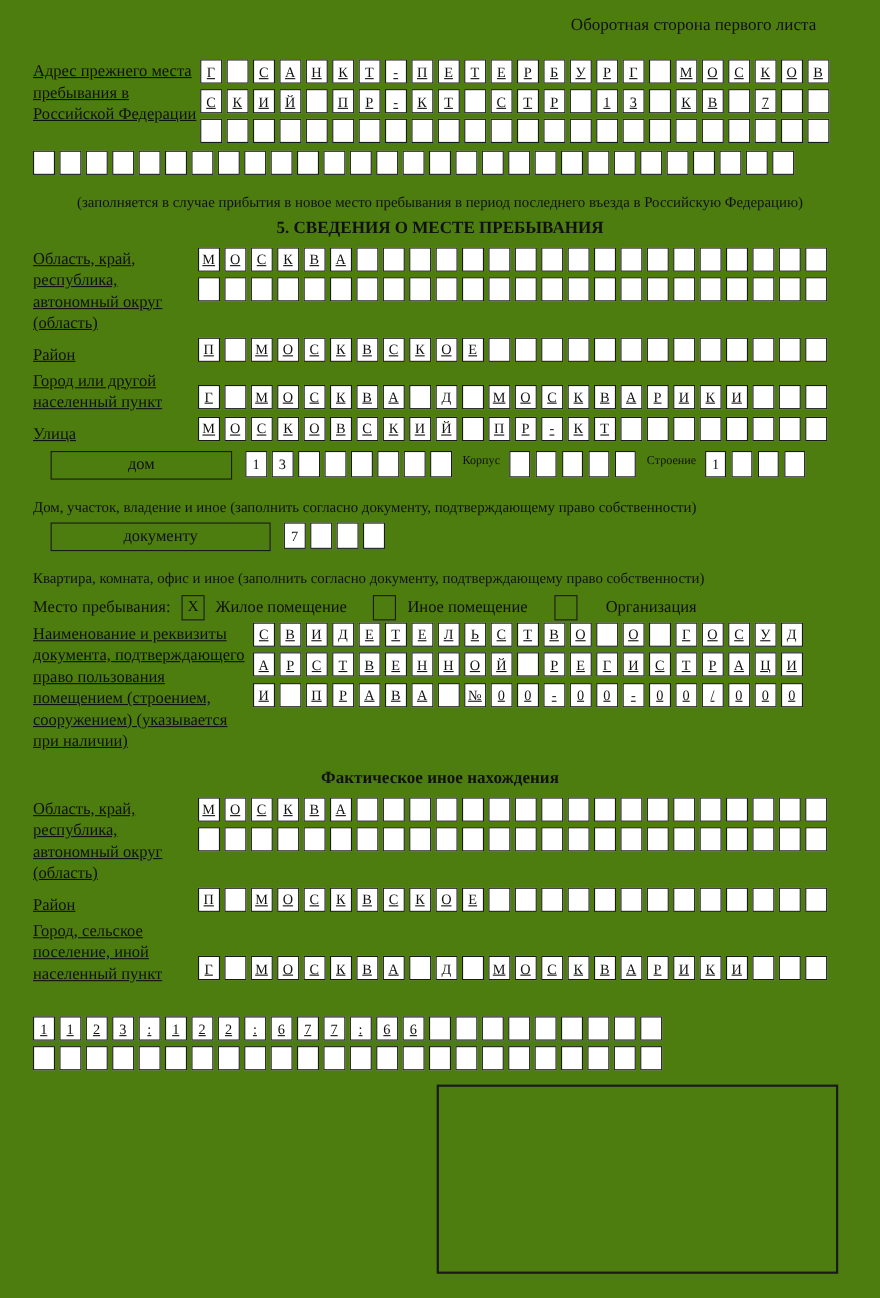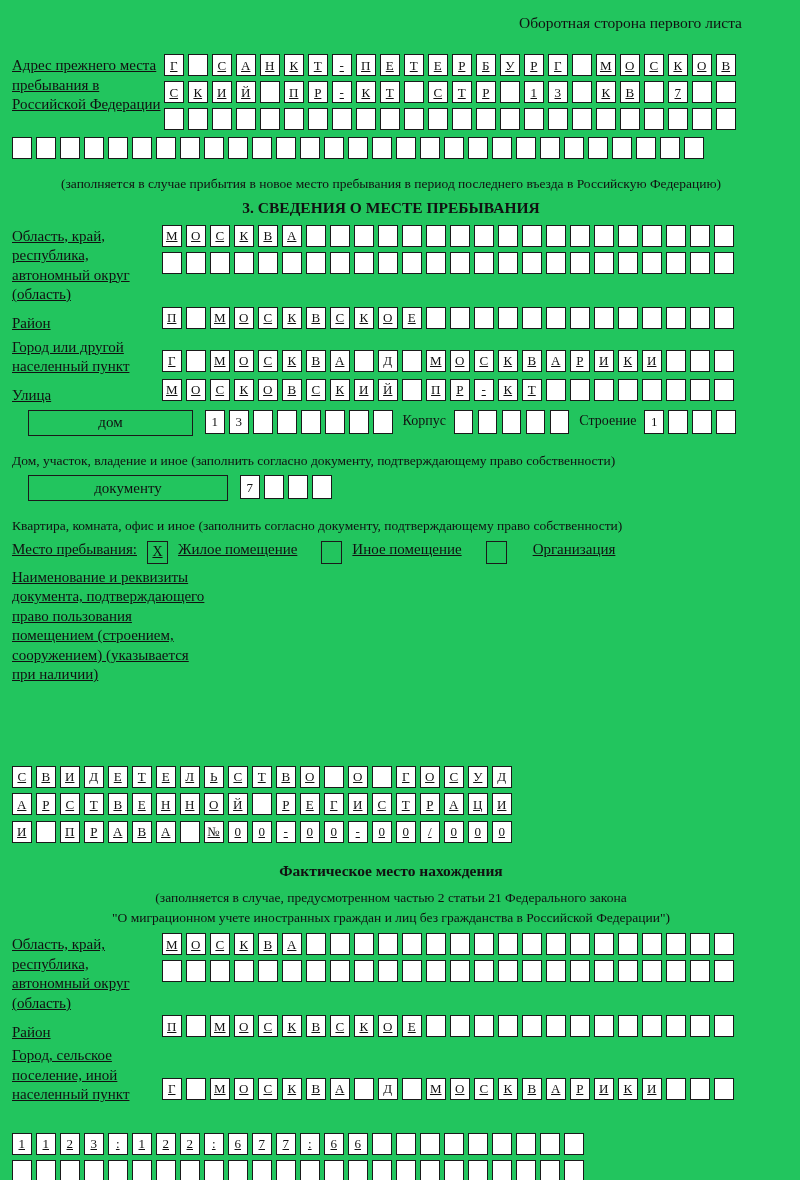--- a/index.html
+++ b/index.html
@@ -1,18 +1,18 @@
 <!DOCTYPE html>
 <html><head>
 <meta charset="utf-8">
 <style>
   * { box-sizing: border-box; margin: 0; padding: 0; }
   html, body { background: #ffffff; }
   body { font-family: "Liberation Serif", "DejaVu Serif", serif; color: #111; }
-  .page { position: relative; width: 800px; height: 1180px; margin: 0 auto; background: #22c55e; padding: 14px 30px 0 12px; overflow: hidden; }
+  .page { position: relative; width: 800px; height: 1180px; margin: 0 auto; background: #4d7c0f; padding: 14px 30px 0 30px; overflow: hidden; }
 
   .header-note { text-align: right; font-size: 15.5px; padding-right: 28px; margin-bottom: 22px; }
 
   .row-line { display: flex; align-items: flex-start; text-decoration: underline; }
   .row-line.center { align-items: flex-end; }
   .field-label { width: 150px; flex: 0 0 150px; font-size: 15px; line-height: 1.3; padding-top: 2px; }
   .field-label.wide { width: 200px; flex: 0 0 200px; }
   .box-stack { display: flex; flex-direction: column; }
 
   .box-row { display: flex; gap: 4.5px; margin-bottom: 5px; }
@@ -23,39 +23,39 @@
     font-size: 13px; line-height: 1;
   }
 
   .fullrow { margin-top: 1px; }
   .caption { font-size: 13.5px; text-align: center; margin: 16px 0 6px 0; line-height: 1.3; }
   .section-title { font-size: 15.5px; font-weight: bold; text-align: center; margin: 6px 0 8px 0; }
 
   .wide-box { border: 1.6px solid #1a1a1a; height: 26px; display: flex; align-items: center; justify-content: center; font-size: 15px; }
   .house-box { width: 165px; flex: 0 0 165px; margin-right: 12px; }
   .apt-box { width: 200px; flex: 0 0 200px; margin-right: 12px; }
-  .inline-lbl { font-size: 14px; padding: 3px 8px 0 10px; white-space: nowrap; }
+  .inline-lbl { font-size: 11px; padding: 3px 8px 0 10px; white-space: nowrap; }
   .hrow { display: flex; align-items: flex-start; margin: 4px 0 2px 16px; }
   .hrow .box-row { margin-bottom: 0; }
   .hcells .cbox { height: 24px; }
 
-  .check-row { display: flex; align-items: flex-start; margin: 6px 0 2px 0; font-size: 15px; text-decoration: underline; }
+  .check-row { display: flex; align-items: center; margin: 6px 0 2px 0; font-size: 15px; }
   .checkbox { width: 21px; height: 23px; border: 1.6px solid #1a1a1a; display: flex; align-items: center; justify-content: center; font-size: 14px; margin: 0 10px; }
   .check-row .opt-label { margin-right: 14px; }
   .hint { font-size: 13.5px; margin-left: 150px; margin-bottom: 8px; }
 
   .doc-row .box-row { margin-bottom: 5.5px; }
 
   .fact-caption { font-size: 13.5px; text-align: center; line-height: 1.45; margin-bottom: 6px; }
 
   .mark-wrap { margin-left: 365px; margin-top: 8px; width: 395px; }
   .mark-box { width: 365px; height: 172px; border: 2px solid #1a1a1a; margin-left: 2px; }
 
   .mb2 { margin-bottom: 2px; }
-  .mb4 { margin-bottom: 4px; flex-direction: column; }
+  .mb4 { margin-bottom: 4px; }
 </style>
 </head>
 <body>
 
 <div class="page">
 
   <div class="header-note">Оборотная сторона первого листа</div>
 
   <div class="row-line mb2">
     <div class="field-label" style="width:150px; flex:0 0 150px; margin-right:2px;">Адрес прежнего места пребывания в Российской Федерации</div>
@@ -166,21 +166,21 @@
       <div class="cbox"></div>
       <div class="cbox"></div>
       <div class="cbox"></div>
       <div class="cbox"></div>
       <div class="cbox"></div>
       <div class="cbox"></div>
       <div class="cbox"></div>
     </div>
   <div class="caption">(заполняется в случае прибытия в новое место пребывания в период последнего въезда в Российскую Федерацию)</div>
 
-  <div class="section-title">3. СВЕДЕНИЯ О МЕСТЕ ПРЕБЫВАНИЯ</div>
+  <div class="section-title">5. СВЕДЕНИЯ О МЕСТЕ ПРЕБЫВАНИЯ</div>
 
   <div class="row-line mb2">
     <div class="field-label">Область, край, республика, автономный округ (область)</div>
     <div class="box-stack">
       <div class="box-row">
           <div class="cbox">М</div>
           <div class="cbox">О</div>
           <div class="cbox">С</div>
           <div class="cbox">К</div>
           <div class="cbox">В</div>
@@ -442,25 +442,21 @@
           <div class="cbox">0</div>
           <div class="cbox">0</div>
           <div class="cbox">/</div>
           <div class="cbox">0</div>
           <div class="cbox">0</div>
           <div class="cbox">0</div>
         </div>
     </div>
   </div>
 
-  <div class="section-title" style="margin-top:14px;">Фактическое место нахождения</div>
-  <div class="fact-caption">
-    <div>(заполняется в случае, предусмотренном частью 2 статьи 21 Федерального закона</div>
-    <div>"О миграционном учете иностранных граждан и лиц без гражданства в Российской Федерации")</div>
-  </div>
+  <div class="section-title" style="margin-top:14px;">Фактическое иное нахождения</div>
 
   <div class="row-line mb2">
     <div class="field-label">Область, край, республика, автономный округ (область)</div>
     <div class="box-stack">
       <div class="box-row">
           <div class="cbox">М</div>
           <div class="cbox">О</div>
           <div class="cbox">С</div>
           <div class="cbox">К</div>
           <div class="cbox">В</div>

